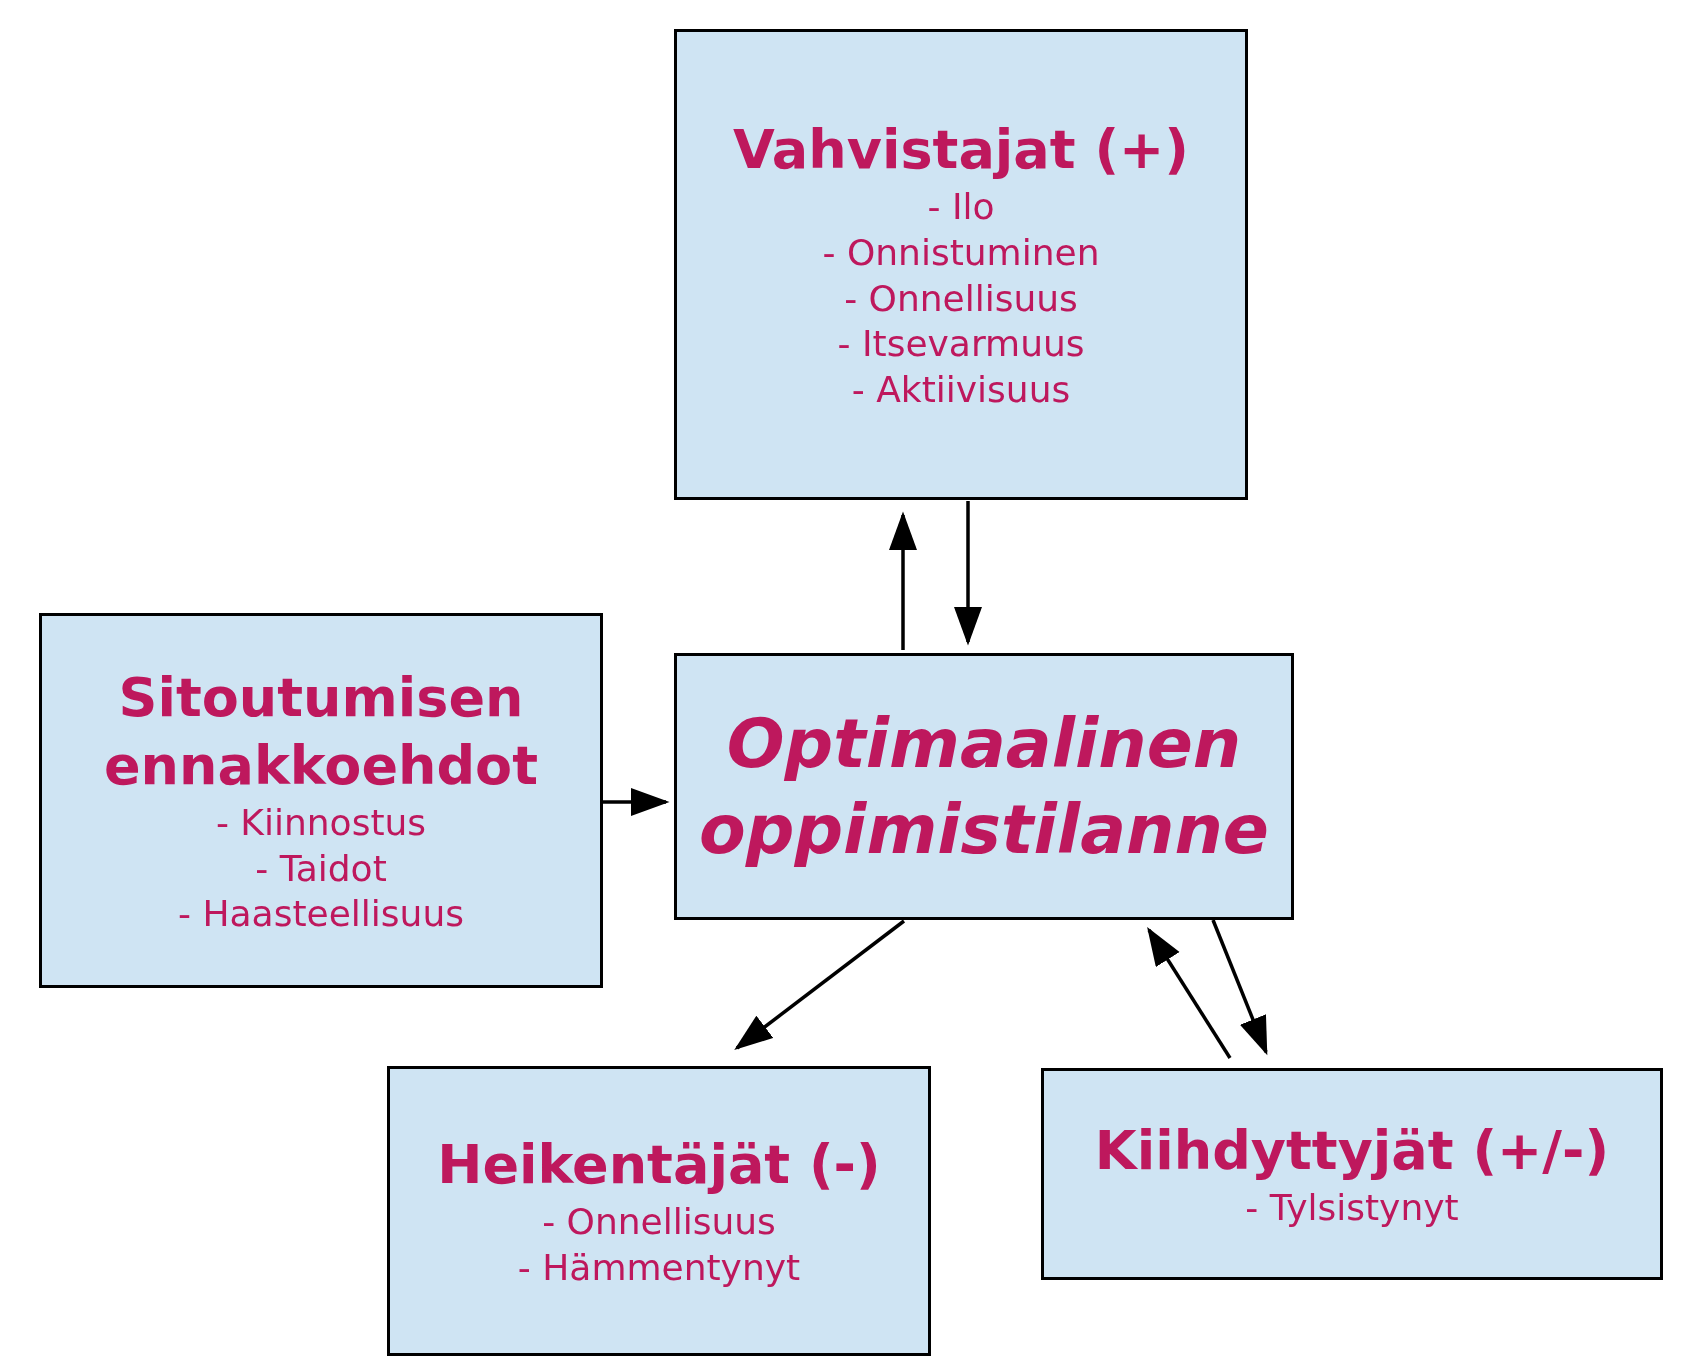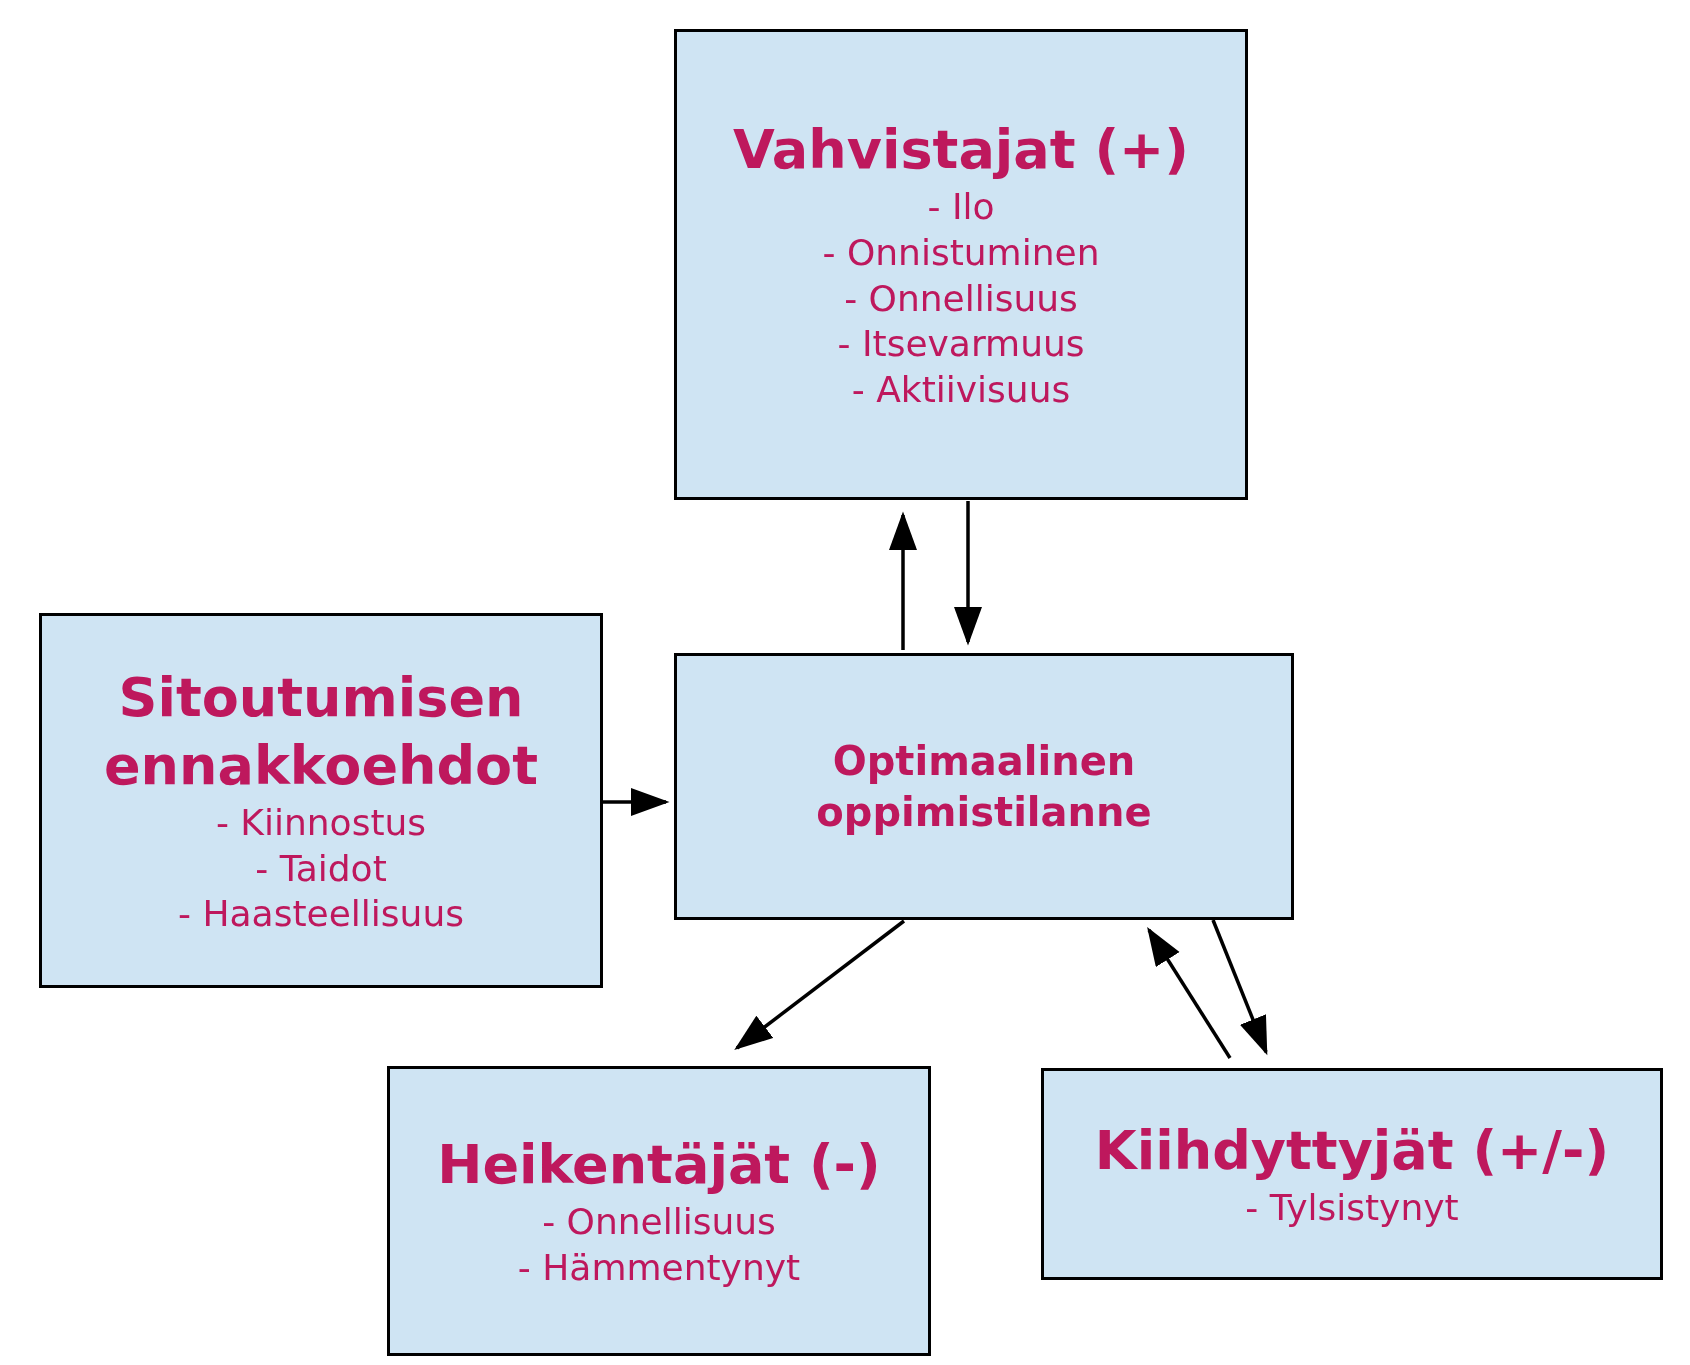--- a/index.html
+++ b/index.html
@@ -34,21 +34,21 @@
   }
   .nowrap { white-space: nowrap; }
   .box-item {
     font-size: 36px;
     line-height: 1.27;
     white-space: nowrap;
   }
   #box-reinforcers   { left: 674px;  top: 29px;   width: 574px; height: 471px; }
   #box-preconditions { left: 39px;   top: 613px;  width: 564px; height: 375px; }
   #box-optimal       { left: 674px;  top: 653px;  width: 620px; height: 267px; }
-  #box-optimal .box-title { font-size: 40px; }
+  #box-optimal .box-title { font-size: 68px; font-style: italic; }
   #box-weakeners     { left: 387px;  top: 1066px; width: 544px; height: 290px; }
   #box-accelerators  { left: 1041px; top: 1068px; width: 622px; height: 212px; }
   svg.arrows {
     position: absolute;
     left: 0; top: 0;
     width: 1690px;
     height: 1365px;
     pointer-events: none;
   }
   svg.arrows line {

